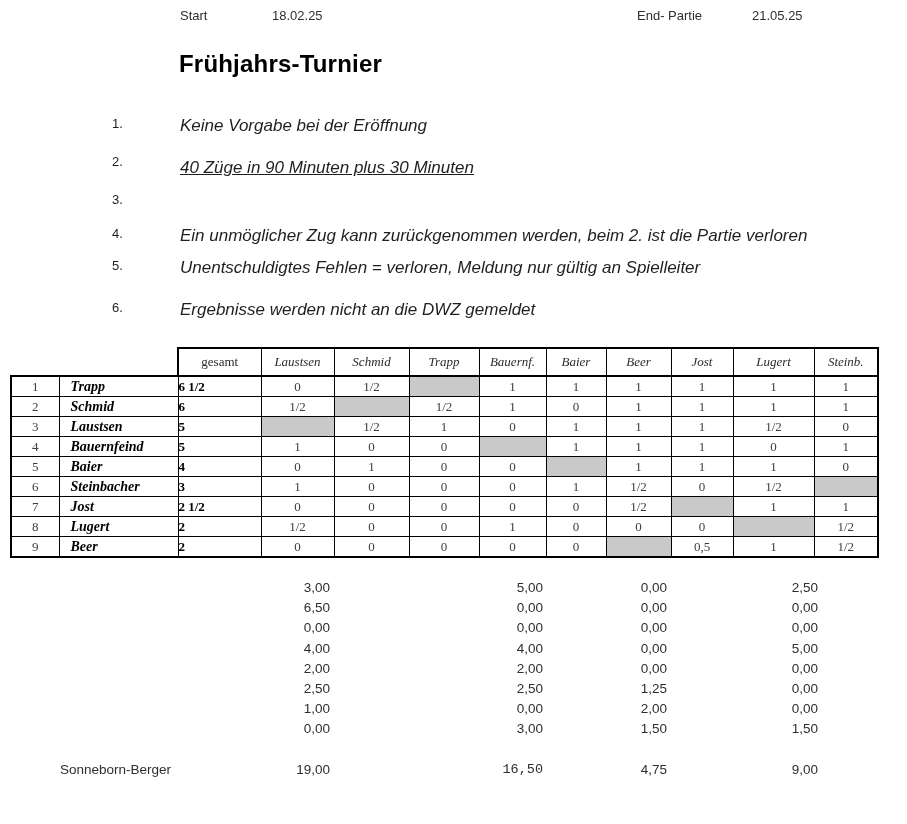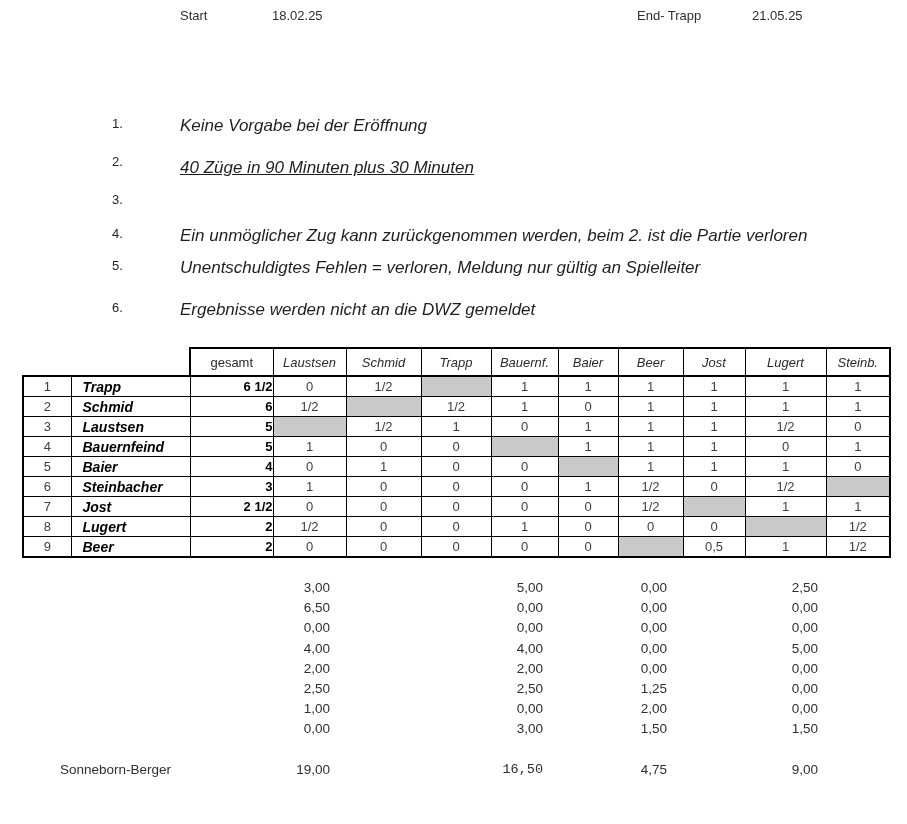--- a/index.html
+++ b/index.html
@@ -8,57 +8,57 @@
     font-family:"Liberation Sans","DejaVu Sans",sans-serif;color:#000;overflow:hidden;
   }
   .abs{position:absolute;white-space:nowrap;}
   .meta{font-size:13px;color:#2e2e2e;}
   .title{font-size:24px;font-weight:bold;color:#000;letter-spacing:0.2px;}
   .rule-num{font-size:13px;color:#1f1f1f;left:112px;}
   .rule-text{font-size:17px;font-style:italic;color:#1f1f1f;left:180px;}
 
   table.crosstable{
     position:absolute;left:10px;top:347px;border-collapse:collapse;table-layout:fixed;
-    font-family:Liberation Sans, sans-serif;
-    margin-left:12px;
+    font-family:Liberation Serif, serif;
   }
   table.crosstable th, table.crosstable td{
     border:1px solid #000;padding:0;overflow:hidden;white-space:nowrap;
   }
   table.crosstable th{
     height:26px;font-size:13px;font-weight:normal;font-style:italic;
     text-align:center;color:#2a2a2a;vertical-align:middle;
   }
   table.crosstable th.upright{font-style:normal;}
   table.crosstable th.blank{border:none;background:transparent;}
   table.crosstable th.hfirst{border-left-width:2px;}
   table.crosstable th{border-top-width:2px;}
   table.crosstable th.blank{border-top:none;}
   table.crosstable .last{border-right-width:2px;}
   table.crosstable td{height:19px;font-size:13px;vertical-align:middle;}
   table.crosstable tr.first td{border-top-width:2px;}
   table.crosstable tr.lastrow td{border-bottom-width:2px;}
   table.crosstable td.rank{text-align:center;color:#3d3d3d;border-left-width:2px;}
   table.crosstable td.name{font-weight:bold;font-style:italic;font-size:14px;padding-left:11px;color:#000;}
-  table.crosstable td.total{font-weight:bold;text-align:right;color:#000;}
+  table.crosstable td.total{font-weight:bold;text-align:left;color:#000;}
   table.crosstable td.res{text-align:center;color:#3d3d3d;}
   table.crosstable td.diag{background:#c9c9c9;}
 
   .sb-val{position:absolute;width:90px;text-align:right;font-size:13.5px;color:#2e2e2e;white-space:nowrap;}
   .sb-label{position:absolute;font-size:13.5px;color:#2e2e2e;white-space:nowrap;}
 </style>
 </head>
 <body>
 
 <div class="page" id="page">
   <span class="abs meta" style="left:180px;top:8px;">Start</span>
   <span class="abs meta" style="left:272px;top:8px;">18.02.25</span>
-  <span class="abs meta" style="left:637px;top:8px;">End- Trapp</span>
+  <span class="abs meta" style="left:637px;top:8px;">End- Partie</span>
   <span class="abs meta" style="left:752px;top:8px;">21.05.25</span>
 
+  <div class="abs title" style="left:179px;top:50px;">Frühjahrs-Turnier</div>
 
 <span class="abs rule-num" style="top: 116px;">1.</span>
     <span class="abs rule-text" style="top: 116px;">Keine Vorgabe bei der Eröffnung</span>
     <span class="abs rule-num" style="top: 154px;">2.</span>
     <span class="abs rule-text" style="top: 158px; text-decoration: underline;">40 Züge in 90 Minuten plus 30 Minuten</span>
     <span class="abs rule-num" style="top: 192px;">3.</span>
     <span class="abs rule-num" style="top: 226px;">4.</span>
     <span class="abs rule-text" style="top: 226px;">Ein unmöglicher Zug kann zurückgenommen werden, beim 2. ist die Partie verloren</span>
     <span class="abs rule-num" style="top: 258px;">5.</span>
     <span class="abs rule-text" style="top: 258px;">Unentschuldigtes Fehlen = verloren, Meldung nur gültig an Spielleiter</span>

